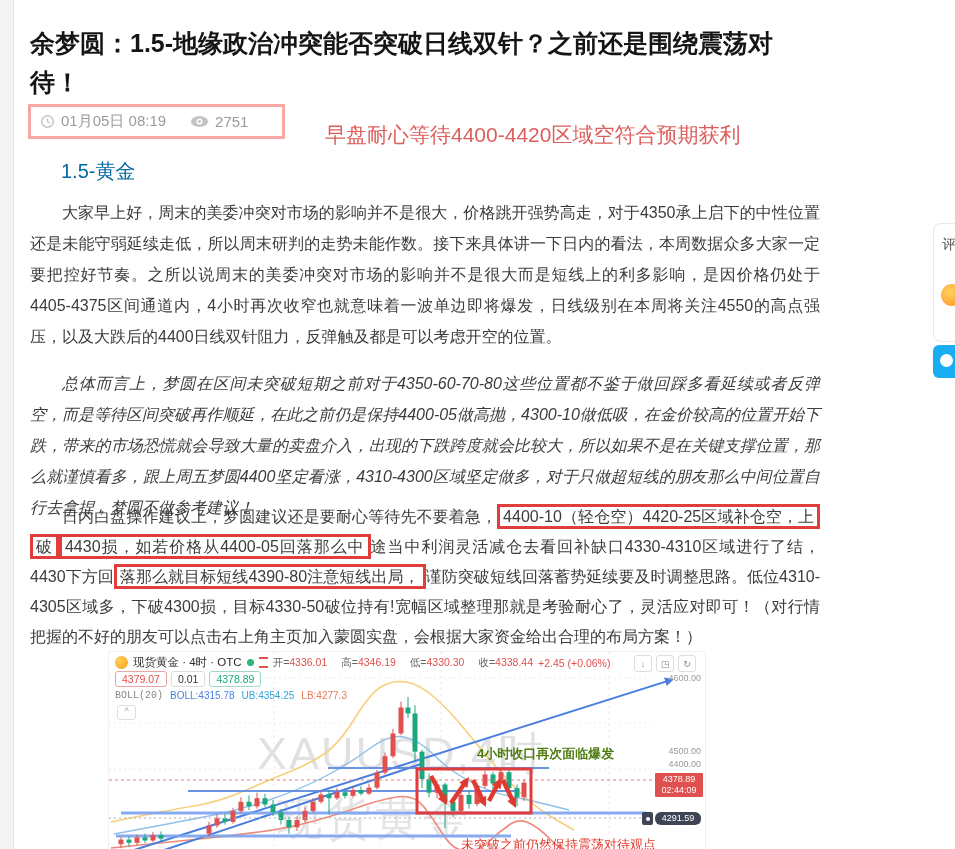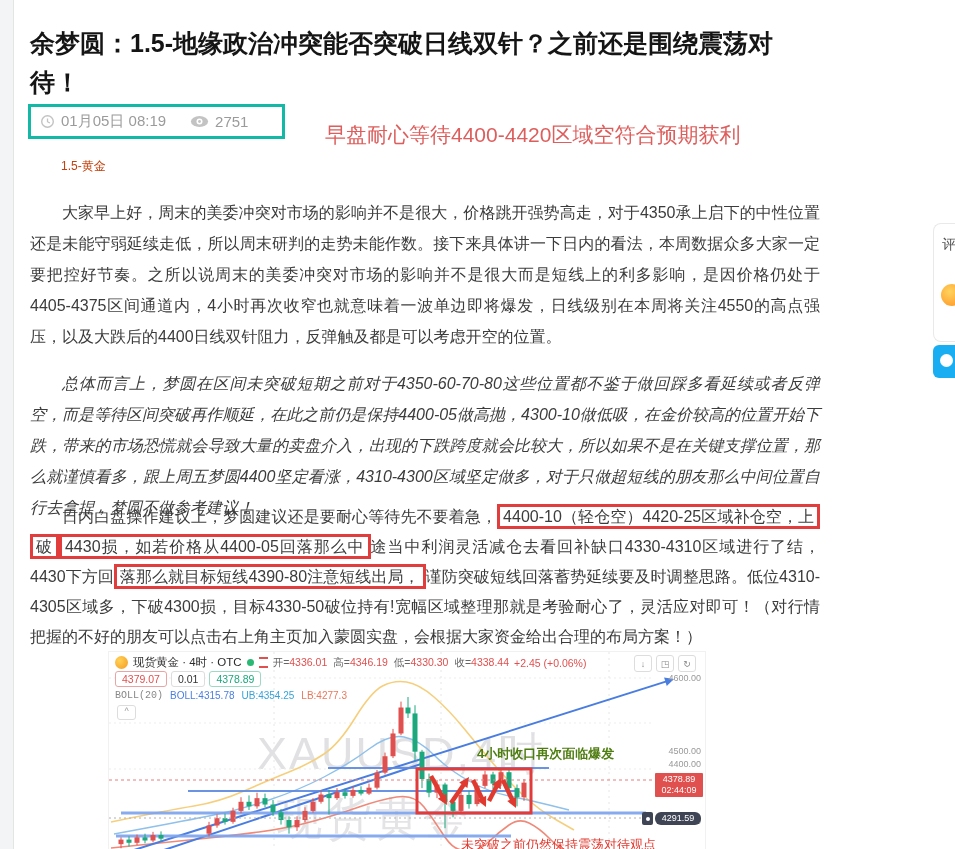--- a/index.html
+++ b/index.html
@@ -2,43 +2,43 @@
 <html><head>
 <meta charset="utf-8">
 <style>
   html,body{margin:0;padding:0;background:#fff;}
   #screen{position:relative;width:955px;height:849px;overflow:hidden;background:#fff;
           font-family:"Liberation Sans","DejaVu Sans",sans-serif;}
   .left-strip{position:absolute;left:0;top:0;width:13px;height:849px;background:#f3f4f5;border-right:1px solid #e4e4e4;}
 
   .title{position:absolute;left:30px;top:24px;width:748px;margin:0;font-size:25px;line-height:39px;
          font-weight:700;color:#151515;}
-  .meta-box{position:absolute;left:28px;top:104px;width:242px;height:29px;border:3px solid #14b8a6;
+  .meta-box{position:absolute;left:28px;top:104px;width:242px;height:29px;border:3px solid #fca5a5;
             display:flex;align-items:center;padding-left:9px;color:#9b9b9b;font-size:15px;}
   .meta-box .mdate{margin-left:6px;}
   .meta-box .micon2{margin-left:24px;}
   .meta-box .mviews{margin-left:6px;}
   .note{position:absolute;left:325px;top:119px;width:418px;font-size:21px;line-height:31px;color:#dd5e5c;}
-  .subtitle{position:absolute;left:61px;top:158px;font-size:12px;color:#c2410c;}
+  .subtitle{position:absolute;left:61px;top:158px;font-size:20px;color:#0369a1;}
   .para{position:absolute;left:30px;width:790px;margin:0;font-size:16px;line-height:31px;color:#3c3c3c;
         text-align:justify;text-indent:2em;}
   #p1{top:197px;}
   #p2{top:368px;font-style:italic;}
   #p3{top:502px;line-height:30px;}
   .boxed{border:3px solid #e23d3d;padding:1px 3px;box-decoration-break:clone;-webkit-box-decoration-break:clone;}
 
   
   #chart{position:absolute;left:108px;top:651px;width:596px;height:198px;background:#fff;
          border:1px solid #f1f1f1;overflow:hidden;}
   .ch-row1{position:absolute;left:6px;top:3px;height:15px;display:flex;align-items:center;gap:5px;z-index:3;}
   .coin{width:13px;height:13px;border-radius:50%;background:radial-gradient(circle at 35% 35%,#ffd257,#f59a1f);}
   .sym{color:#2b2b2b;font-size:11.5px;white-space:nowrap;}
   .gdot{width:7px;height:7px;border-radius:50%;background:#2bb874;}
   .req{width:9px;height:7px;border-top:2px solid #e0504f;border-bottom:2px solid #e0504f;}
-  #ohlc{display:flex;gap:6px;font-size:10.5px;white-space:nowrap;justify-content:flex-end;}
+  #ohlc{display:flex;gap:14px;font-size:10.5px;white-space:nowrap;justify-content:flex-end;}
   #ohlc .lb{color:#666;}
   #ohlc .vl{color:#e0504f;}
   .chg{color:#e0504f;font-size:10.5px;white-space:nowrap;}
   #toolbar{position:absolute;right:9px;top:3px;display:flex;gap:4px;z-index:3;}
   .tbtn{width:16px;height:15px;border:1px solid #ddd;border-radius:3px;color:#888;font-size:9px;
         display:flex;align-items:center;justify-content:center;background:#fff;}
   .ch-row2{position:absolute;left:6px;top:19px;display:flex;gap:4px;z-index:3;font-size:10.5px;}
   .pbox{border:1px solid;border-radius:3px;padding:1px 6px;background:#fff;}
   .pbox.sell{color:#e0504f;border-color:#e8a5a4;}
   .pbox.mid{color:#333;border-color:#ddd;}

